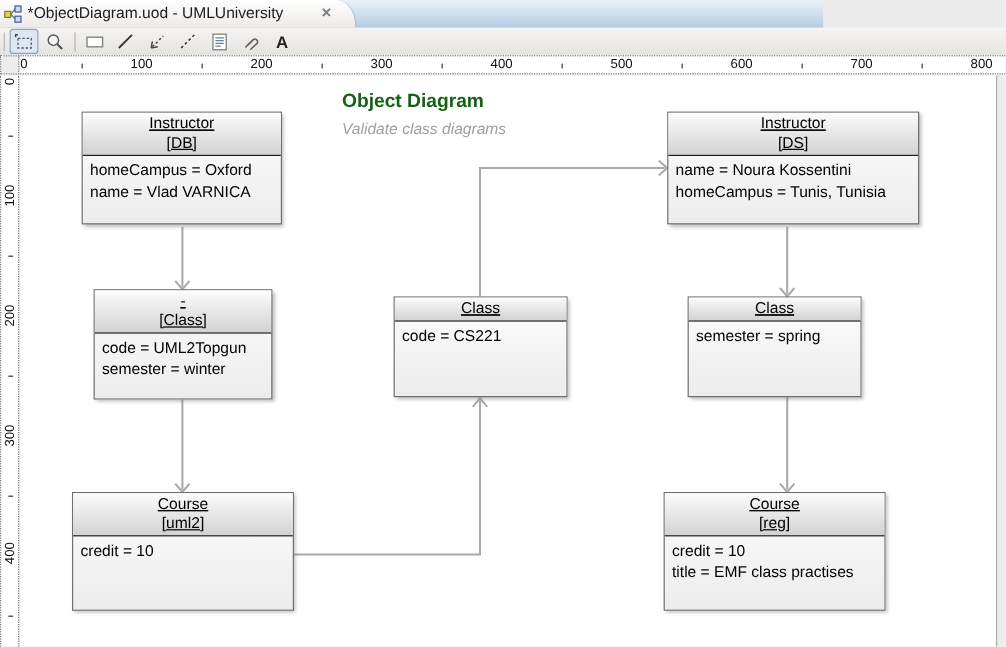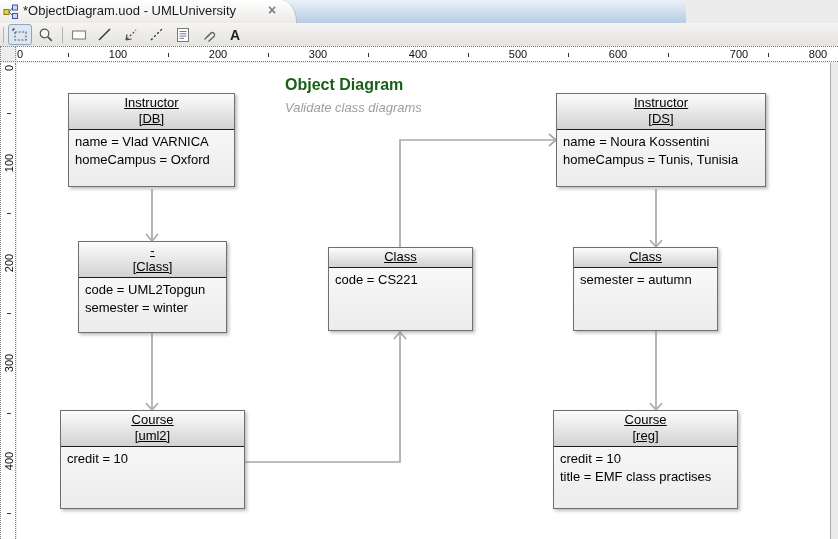--- a/index.html
+++ b/index.html
@@ -124,21 +124,21 @@
 
   <div class="corner"></div>
   <div class="hruler">
     <span class="hlabel" style="left:3px">0</span>
     <span class="hlabel" style="left:101px">100</span>
     <span class="hlabel" style="left:201px">200</span>
     <span class="hlabel" style="left:301px">300</span>
     <span class="hlabel" style="left:401px">400</span>
     <span class="hlabel" style="left:501px">500</span>
     <span class="hlabel" style="left:601px">600</span>
-    <span class="hlabel" style="left:722px">700</span>
+    <span class="hlabel" style="left:701px">700</span>
     <span class="hlabel" style="left:801px">800</span>
     <span class="htick" style="left:51px"></span>
     <span class="htick" style="left:151px"></span>
     <span class="htick" style="left:251px"></span>
     <span class="htick" style="left:351px"></span>
     <span class="htick" style="left:451px"></span>
     <span class="htick" style="left:551px"></span>
     <span class="htick" style="left:651px"></span>
     <span class="htick" style="left:751px"></span>
   </div>
@@ -176,22 +176,22 @@
 
   <div class="dg-title">Object Diagram</div>
   <div class="dg-sub">Validate class diagrams</div>
 
   <div class="node" style="left:68px;top:93px;width:167px;height:94px">
     <div class="hdr">
       <div class="nm">Instructor</div>
       <div class="st">[DB]</div>
     </div>
     <div class="bd">
+      <div>homeCampus = Oxford</div>
       <div>name = Vlad VARNICA</div>
-      <div>homeCampus = Oxford</div>
     </div>
   </div>
 
   <div class="node" style="left:556px;top:93px;width:210px;height:94px">
     <div class="hdr">
       <div class="nm">Instructor</div>
       <div class="st">[DS]</div>
     </div>
     <div class="bd">
       <div>name = Noura Kossentini</div>
@@ -217,21 +217,21 @@
     <div class="bd">
       <div>code = CS221</div>
     </div>
   </div>
 
   <div class="node" style="left:573px;top:247px;width:145px;height:84px">
     <div class="hdr">
       <div class="nm">Class</div>
     </div>
     <div class="bd">
-      <div>semester = autumn</div>
+      <div>semester = spring</div>
     </div>
   </div>
 
   <div class="node" style="left:60px;top:410px;width:185px;height:99px">
     <div class="hdr">
       <div class="nm">Course</div>
       <div class="st">[uml2]</div>
     </div>
     <div class="bd">
       <div>credit = 10</div>

